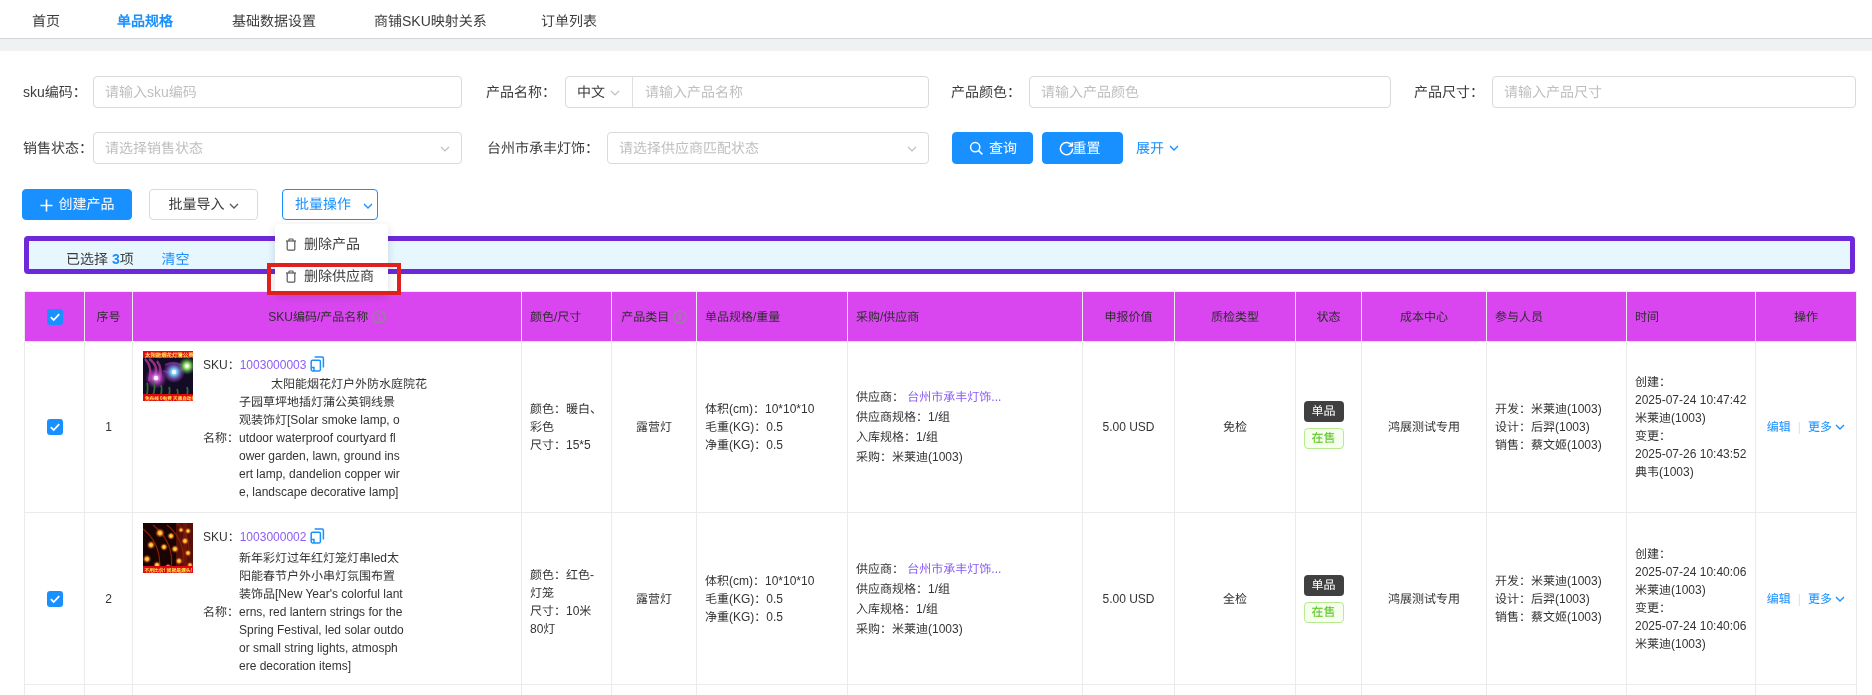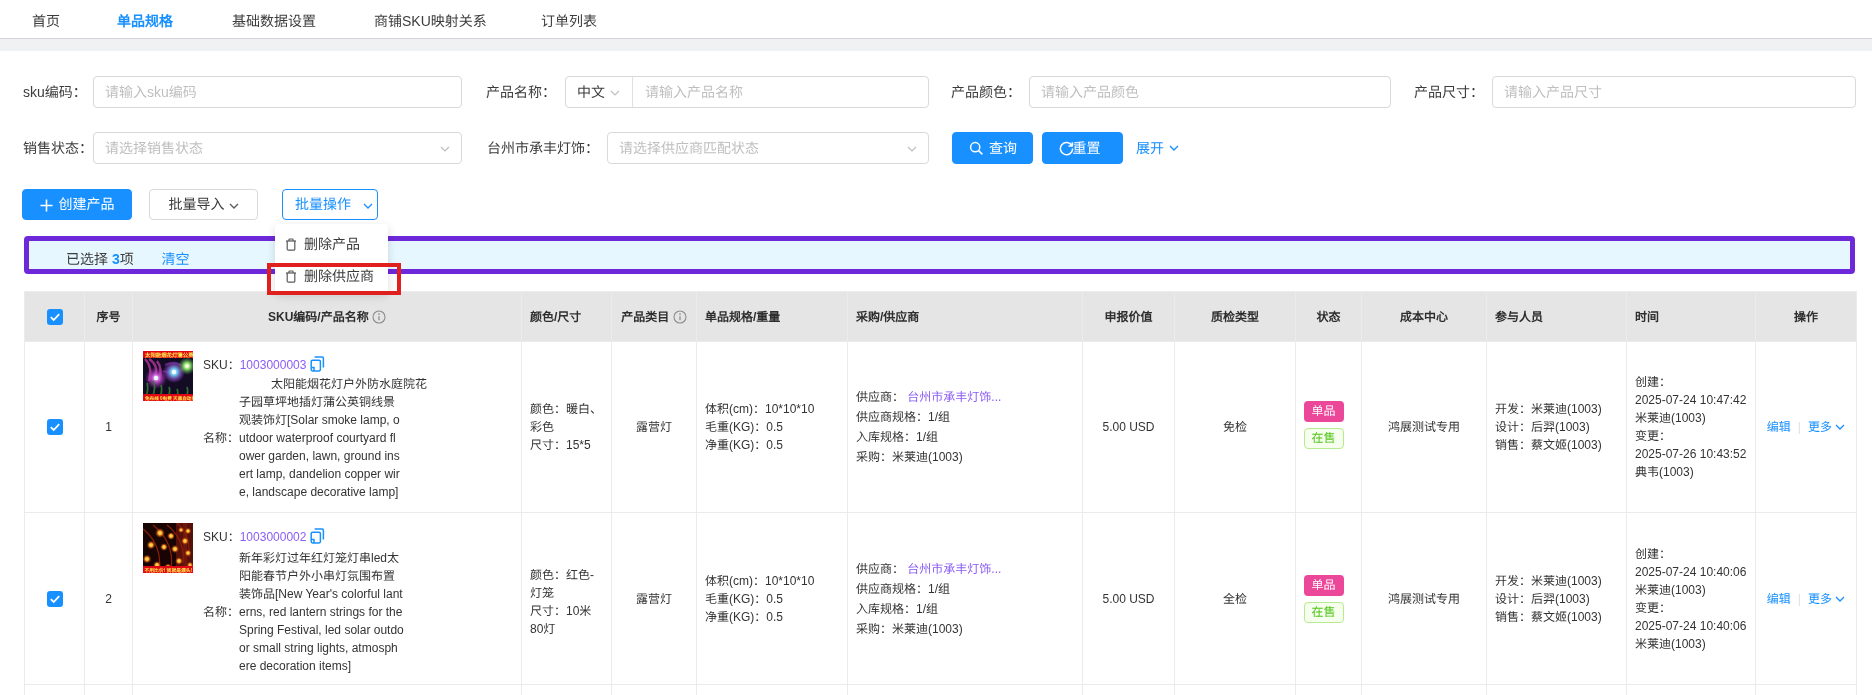--- a/index.html
+++ b/index.html
@@ -35,30 +35,30 @@
   font-size:14px; line-height:36px; color:#3c3c3c; }
 
 
 #tbl { position:absolute; left:24px; top:291px; width:1833px; border-left:1px solid #ebebeb;
   border-top:1px solid #ebebeb; font-size:12px; color:#333; }
 .trow { display:flex; border-bottom:1px solid #ebebeb; }
 .trow.nob { border-bottom:none; }
 .cell { border-right:1px solid #ebebeb; display:flex; align-items:center;
   justify-content:center; position:relative; line-height:18px; }
 .cell.cl { justify-content:flex-start; padding-left:8px; }
-.thead .cell { background:#e5e5e5; font-weight:700; color:#2e2e2e; }
+.thead .cell { background:#d946ef; font-weight:400; color:#2e2e2e; }
 .w1{width:60px}.w2{width:48px}.w3{width:389px}.w4{width:90px}.w5{width:85px}
 .w6{width:151px}.w7{width:235px}.w8{width:92px}.w9{width:121px}.w10{width:66px}
 .w11{width:125px}.w12{width:140px}.w13{width:129px}.w14{width:101px}
 .h-head { height:49px; }
 .h-r1 { height:170px; }
 .h-r2 { height:171px; }
 .h-sl { height:11px; }
 a.lk { color:#8b5cf6; text-decoration:none; }
-.tag-blue { display:block; width:40px; height:21px; background:#ec4899; color:#fff;
+.tag-blue { display:block; width:40px; height:21px; background:#404040; color:#fff;
   border-radius:4px; text-align:center; line-height:21px; font-size:12px; }
 .tag-green { display:block; width:40px; height:21px; background:#f6ffed; color:#52c41a;
   border:1px solid #b7eb8f; border-radius:4px; text-align:center; line-height:19px; font-size:12px; }
 
 
 #ddp { position:absolute; left:275px; top:224px; width:113px; height:69px; background:#fff;
   border-radius:4px; box-shadow:0 3px 10px rgba(0,0,0,0.14); z-index:20; }
 .dditem { position:relative; height:32px; line-height:32px; font-size:14px; color:#3c3c3c; padding-left:29px; }
 #redbox { position:absolute; left:267px; top:263px; width:134px; height:32px;
   border:4px solid #e01f1f; z-index:30; }

